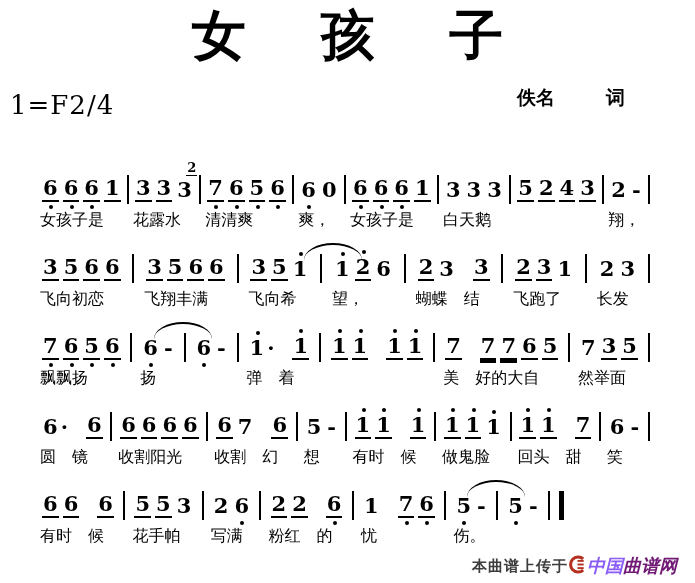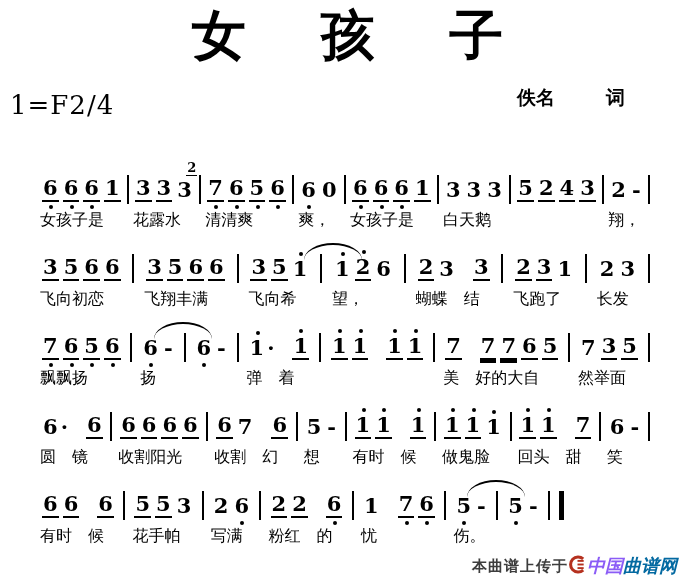--- a/index.html
+++ b/index.html
@@ -404,15 +404,15 @@
     <span class="wm-prefix">本曲谱上传于</span>
     <span>
       <svg width="19" height="19" viewBox="0 0 20 20" aria-hidden="true">
         <path d="M16 4 A8 8 0 1 0 16 16" fill="none" stroke="#b5311f" stroke-width="3.2"></path>
         <rect x="10" y="5.2" width="6.5" height="2" fill="#b5311f"></rect>
         <rect x="10" y="9" width="6.5" height="2" fill="#b5311f"></rect>
         <rect x="10" y="12.8" width="6.5" height="2" fill="#b5311f"></rect>
       </svg>
     </span>
     <span class="wm-cn" style="color: #8b5cf6;">中国</span>
-      <span class="wm-rest" style="color: #0369a1;">曲谱网</span>
+      <span class="wm-rest" style="color: #701a75;">曲谱网</span>
   </div>
 </div>
 
 </body></html>

